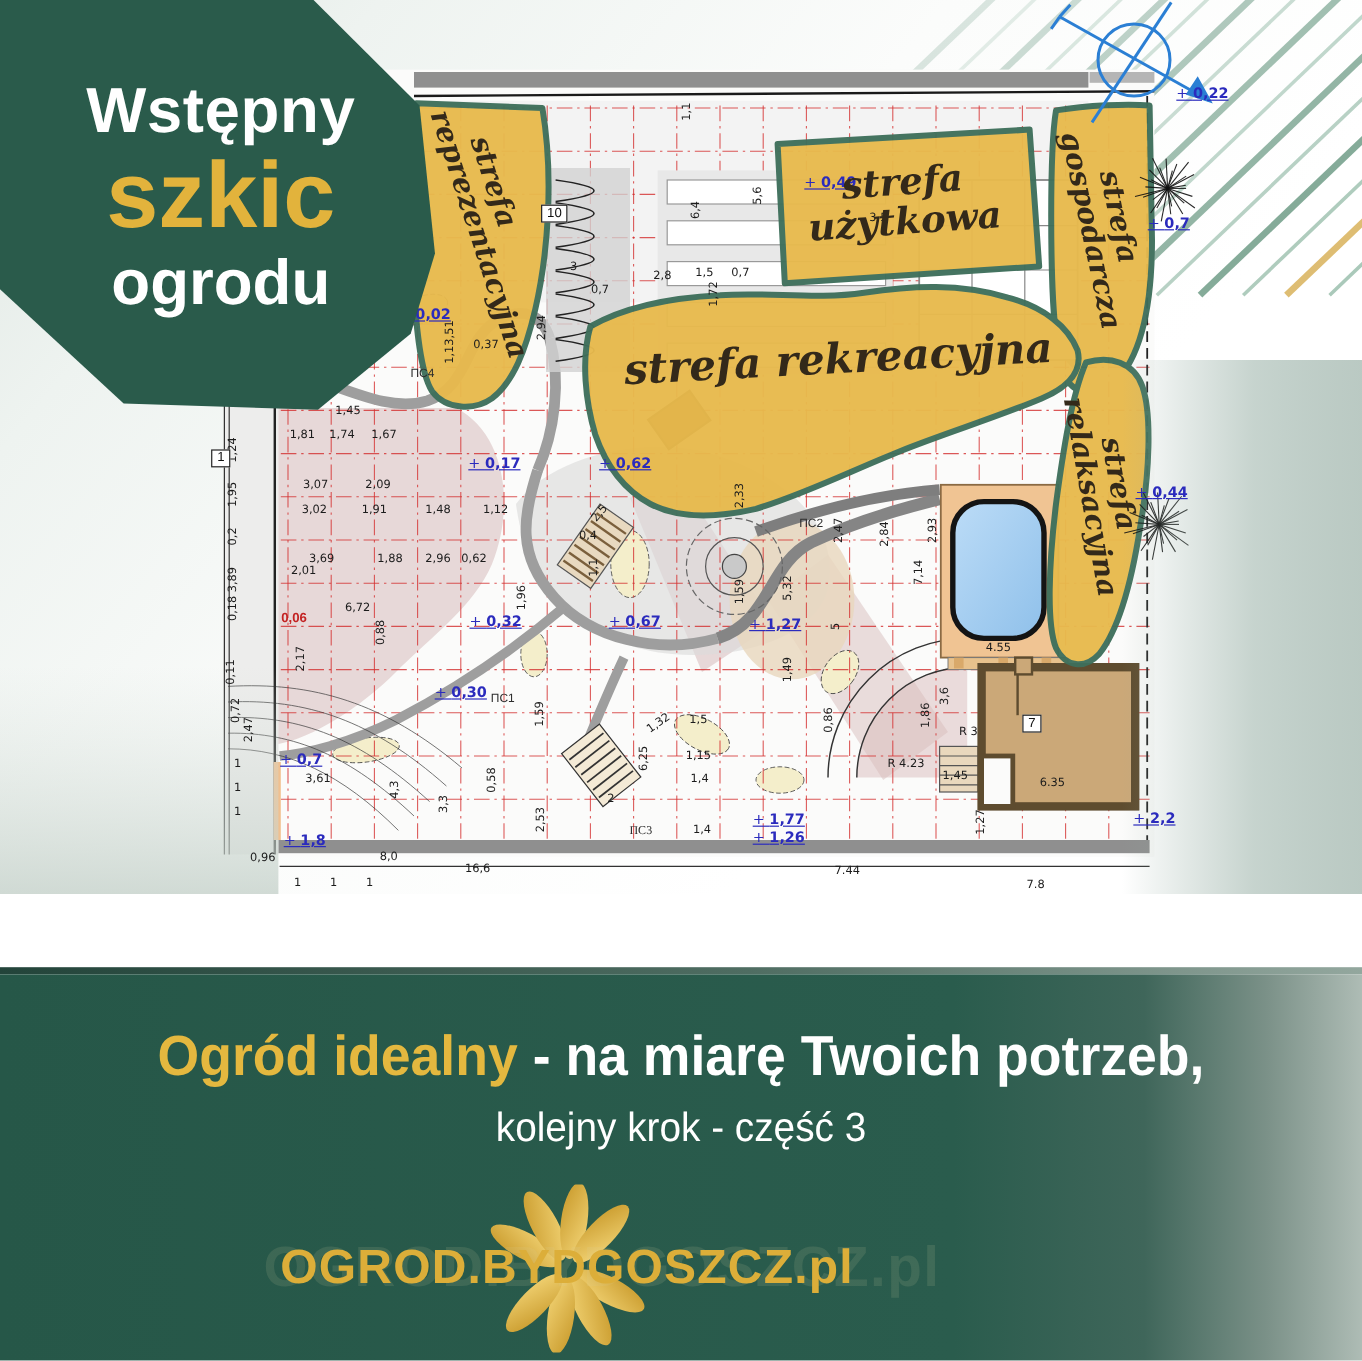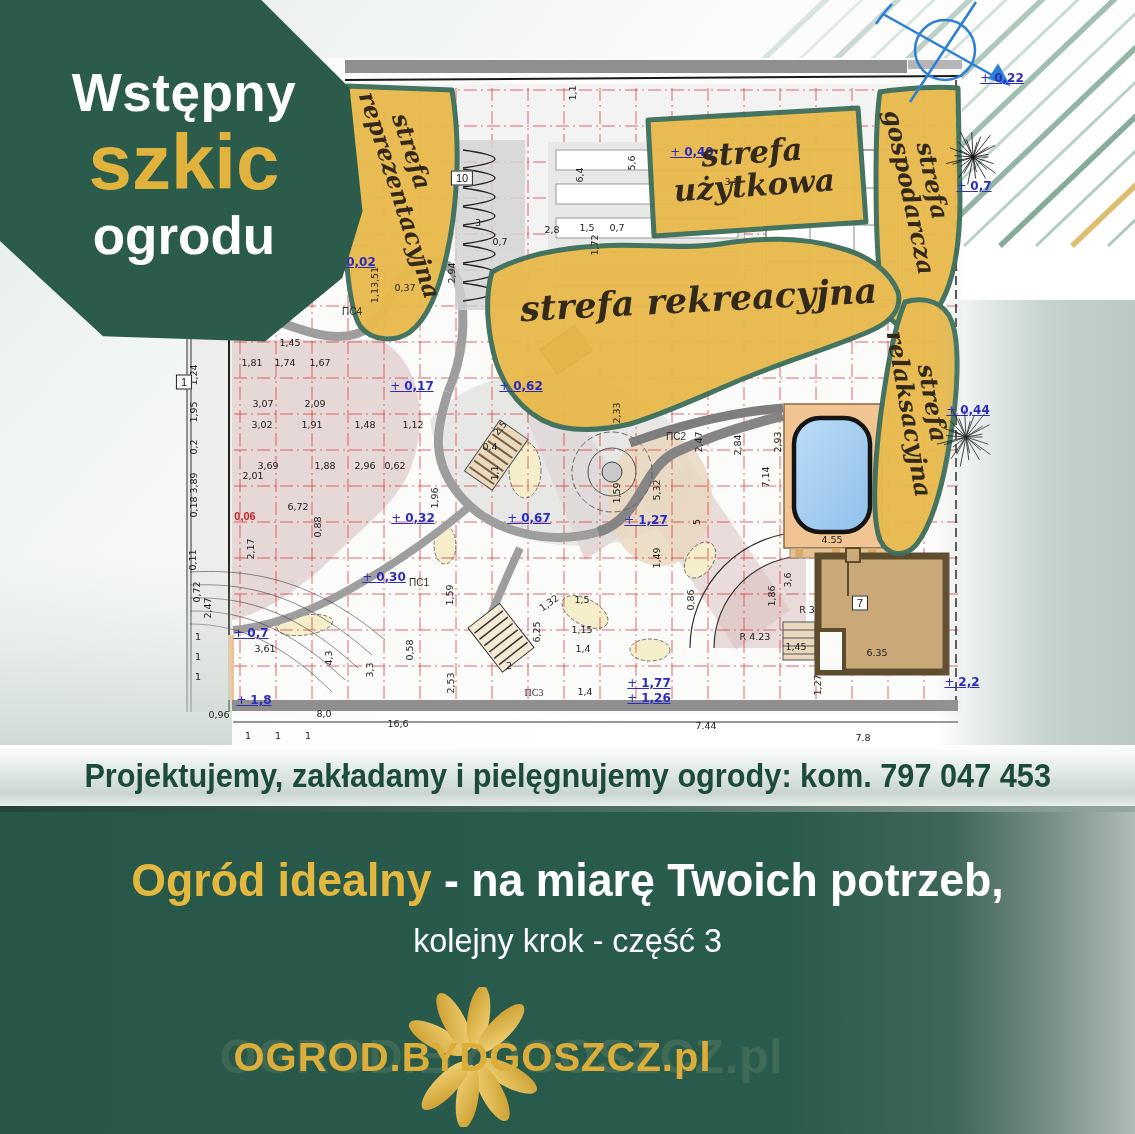--- a/index.html
+++ b/index.html
@@ -484,23 +484,20 @@
       <span class="zone-label zl-relaks">strefa relaksacyjna</span>
     </div>
 
     <div class="badge">
       <div class="l1">Wstępny</div>
       <div class="l2">szkic</div>
       <div class="l3">ogrodu</div>
     </div>
   </div>
 
-  <div class="contact-bar">
-    <span>Projektujemy, zakładamy i pielęgnujemy ogrody: kom. 797 047 453</span>
-  </div>
   <div class="divider"></div>
 
   <div class="footer">
     <div class="headline">
       <span class="gold">Ogród idealny</span><span> - na miarę Twoich potrzeb,</span>
     </div>
     <div class="subline">kolejny krok - część 3</div>
 
     <div class="logo">
       <svg class="petals" width="300" height="140" viewBox="0 0 300 140">

